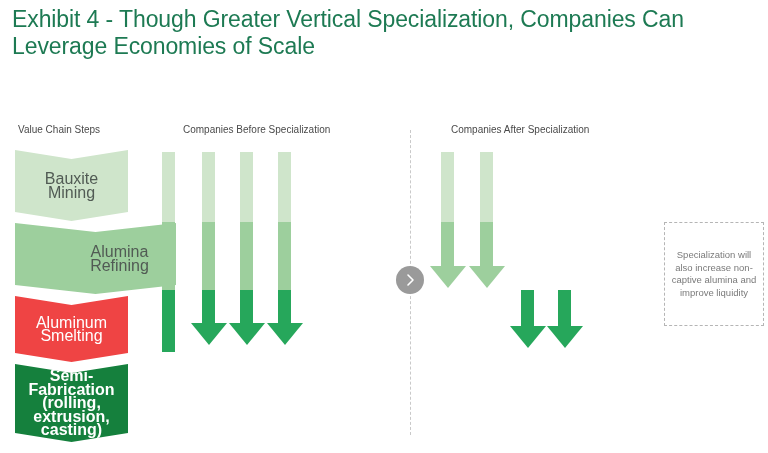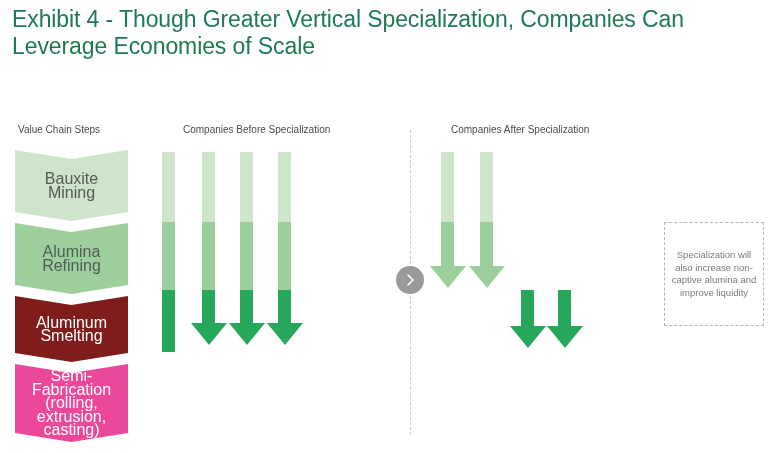--- a/index.html
+++ b/index.html
@@ -49,21 +49,21 @@
   .chain{position:absolute;left:15px;top:150px;width:113px;}
   .chev{
     position:relative;width:113px;
     display:flex;align-items:center;justify-content:center;
     text-align:center;
     -webkit-clip-path:polygon(0 0,50% 9px,100% 0,100% calc(100% - 9px),50% 100%,0 calc(100% - 9px));
     clip-path:polygon(0 0,50% 9px,100% 0,100% calc(100% - 9px),50% 100%,0 calc(100% - 9px));
   }
   .chev span{font-size:16px;line-height:13.5px;display:block;padding:0 6px;}
   .chev-0{height:71px;background:#cfe5cb;margin-bottom:2px;}
-  .chev-1{height:71px;background:#9dcf9d;margin-bottom:2px;}
+  .chev-1{height:71px;background:#9dcf9d;margin-bottom:2px;padding-left:48px;}
   .chev-2{height:66px;background:#26a75b;margin-bottom:2px;}
   .chev-3{height:78px;background:#0b7c57;}
   .chev-0 span,.chev-1 span{color:#515b54;}
   .chev-2 span,.chev-3 span{color:#ffffff;}
 
   
   .arrow{position:absolute;}
   .arrow .seg{position:absolute;left:0;width:100%;}
   .arrow .head{position:absolute;left:50%;transform:translateX(-50%);width:0;height:0;}
 </style>
@@ -86,24 +86,24 @@
     </svg>
   </div>
 
   <div class="chain" id="value-chain">
       <div class="chev chev-0" style="background: rgb(207, 229, 203);">
         <span style="color: rgb(81, 91, 84);">Bauxite Mining</span>
       </div>
       <div class="chev chev-1" style="background: rgb(157, 207, 157);">
         <span style="color: rgb(81, 91, 84);">Alumina Refining</span>
       </div>
-      <div class="chev chev-2" style="background: #7f1d1d;">
+      <div class="chev chev-2" style="background: #ef4444;">
         <span style="color: rgb(255, 255, 255);">Aluminum Smelting</span>
       </div>
-      <div class="chev chev-3" style="background: #ec4899;">
+      <div class="chev chev-3" style="background: #15803d; font-weight: bold;">
         <span style="color: rgb(255, 255, 255);">Semi-Fabrication (rolling, extrusion, casting)</span>
       </div>
     </div>
 
   <div id="arrow-layer">
       <div class="arrow" style="left: 162px; top: 152px; width: 13px; height: 280px;">
         <div class="seg" style="top: 0px; height: 70px; background: rgb(207, 229, 203);"></div>
         <div class="seg" style="top: 70px; height: 68px; background: rgb(157, 207, 157);"></div>
         <div class="seg" style="top: 138px; height: 62px; background: rgb(38, 167, 91);"></div>
         <div class="seg" style="top: 200px; height: 58px;"></div>

